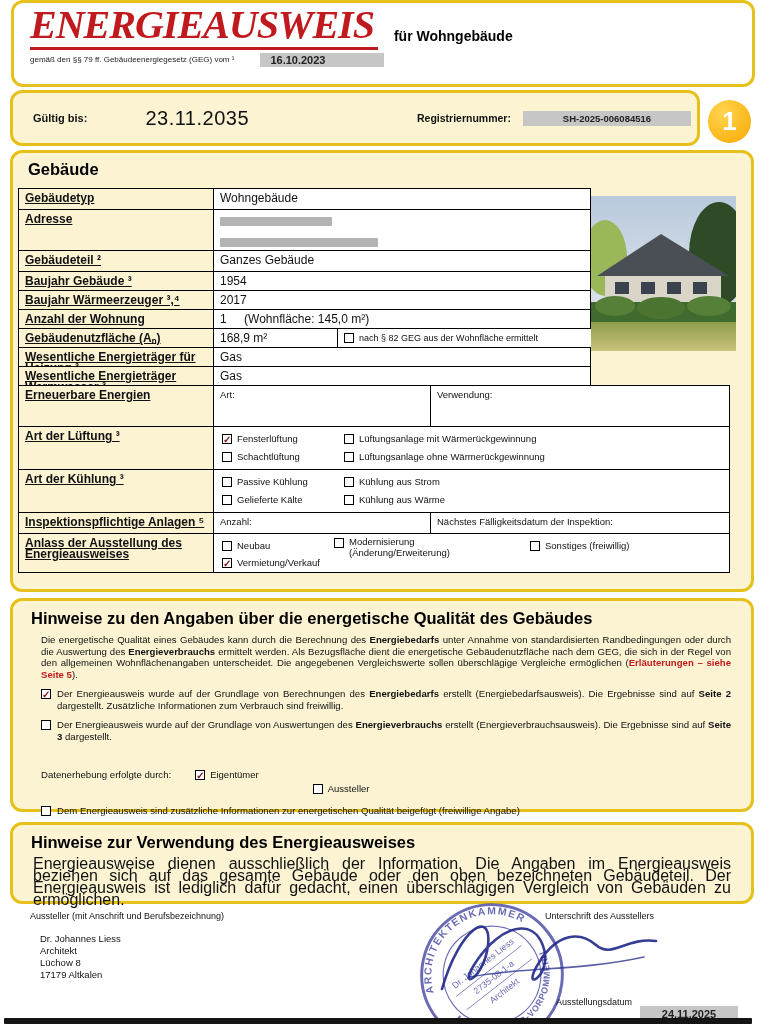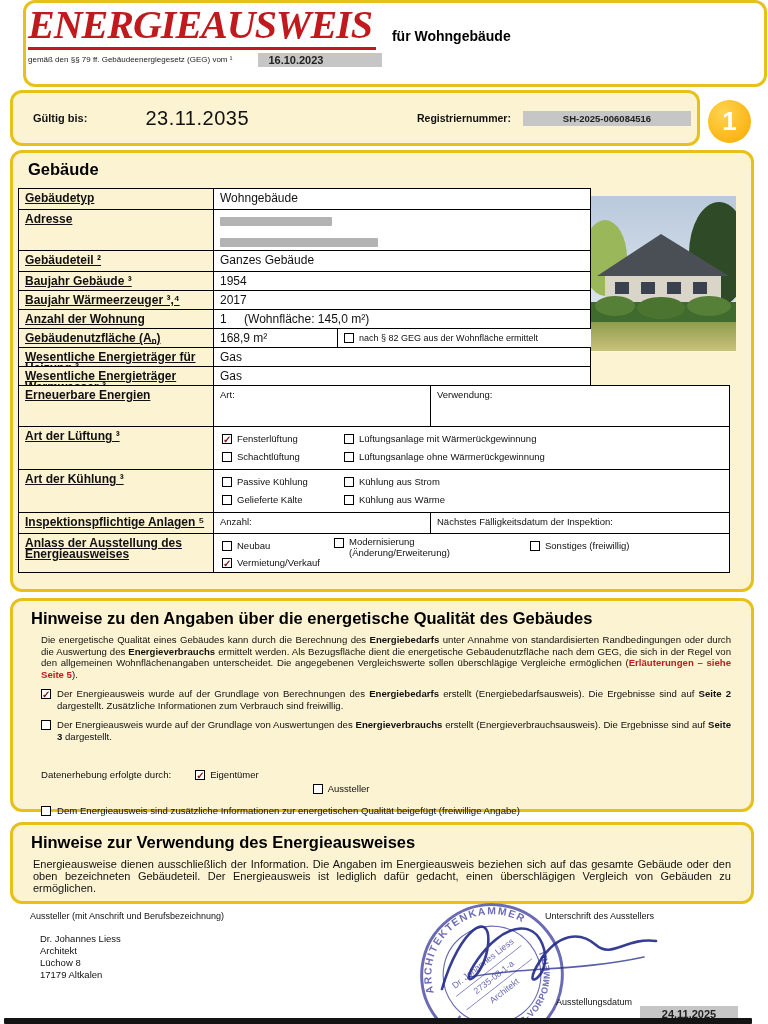--- a/index.html
+++ b/index.html
@@ -3,21 +3,21 @@
 <meta charset="utf-8">
 <style>
   * { margin:0; padding:0; box-sizing:border-box; }
   html,body { width:768px; height:1024px; }
   body { font-family:"Liberation Sans", sans-serif; background:#ffffff; color:#111; }
   .page { position:relative; width:768px; height:1024px; background:#fff; overflow:hidden; }
 
   .box { position:absolute; border:3px solid var(--frame-yellow,#e7c11b); border-radius:12px; background:#fff; }
 
   
-  .header-box { left:23px; top:0; width:744px; height:87px; padding:2px 0 0 2px; }
+  .header-box { left:11px; top:0; width:744px; height:87px; padding:2px 0 0 16px; }
   .title-row { display:flex; align-items:flex-end; }
   .doc-title { font-family:"Liberation Serif", serif; font-style:italic; font-weight:bold;
                font-size:40px; line-height:1.02; color:var(--title-red,#c11a1e);
                border-bottom:3px solid var(--title-red,#c11a1e); padding:0 4px 1px 0; letter-spacing:-1px; }
   .doc-subtitle { font-size:14px; font-weight:bold; margin-left:16px; padding-bottom:6px; color:#000; }
   .law-row { margin-top:3px; display:flex; align-items:center; }
   .law-text { font-size:8px; color:#222; }
   .grey-box { background:var(--grey-box,#c6c6c6); color:#222; display:inline-block; padding:1px 10px;font-weight:bold; }
   .law-date { margin-left:26px; font-size:11px; min-width:124px; }
 
@@ -74,21 +74,21 @@
 
   
   .quality-box { left:10px; top:598px; width:744px; height:214px; background:var(--cream,#fcf3d2); padding:8px 16px 6px 18px; }
   .usage-box   { left:10px; top:822px; width:744px; height:82px; background:var(--cream,#fcf3d2); padding:8px 16px 6px 18px; }
   .hint-body { margin:6px 4px 0 10px; font-size:9.6px; line-height:11.6px; text-align:justify; }
   .chk-item { display:flex; gap:6px; margin:8px 4px 0 10px; font-size:9.6px; line-height:11.4px; text-align:justify; }
   .chk-item .cb { margin-top:1px; }
   .daten-row { display:flex; align-items:center; gap:6px; margin:10px 4px 0 10px; font-size:9.6px; }
   .daten-row .opt { margin-left:18px; }
   .daten-row .opt + .opt { margin-left:48px;margin-top:28px; }
-  .usage-body { margin:6px 4px 0 2px; font-size:11px; line-height:12px; text-align:justify; }
+  .usage-body { margin:6px 4px 0 2px; font-size:16px; line-height:12px; text-align:justify; }
 
   
   .footer-area { position:absolute; left:10px; top:905px; width:744px; height:112px; }
   .issuer-label { position:absolute; left:20px; top:6px; font-size:9px; }
   .sign-label { position:absolute; left:535px; top:6px; font-size:9px; }
   .issuer-lines { position:absolute; left:30px; top:28px; font-size:9.5px; line-height:12px; }
   .stamp { position:absolute; left:408px; top:-4px; width:148px; height:148px; transform:rotate(-38deg);
            color:var(--stamp-blue,#4a4aa5); opacity:0.82; }
   .signature { position:absolute; left:420px; top:-8px; width:250px; height:120px; }
   .issue-date-label { position:absolute; left:546px; top:92px; font-size:9px; }

